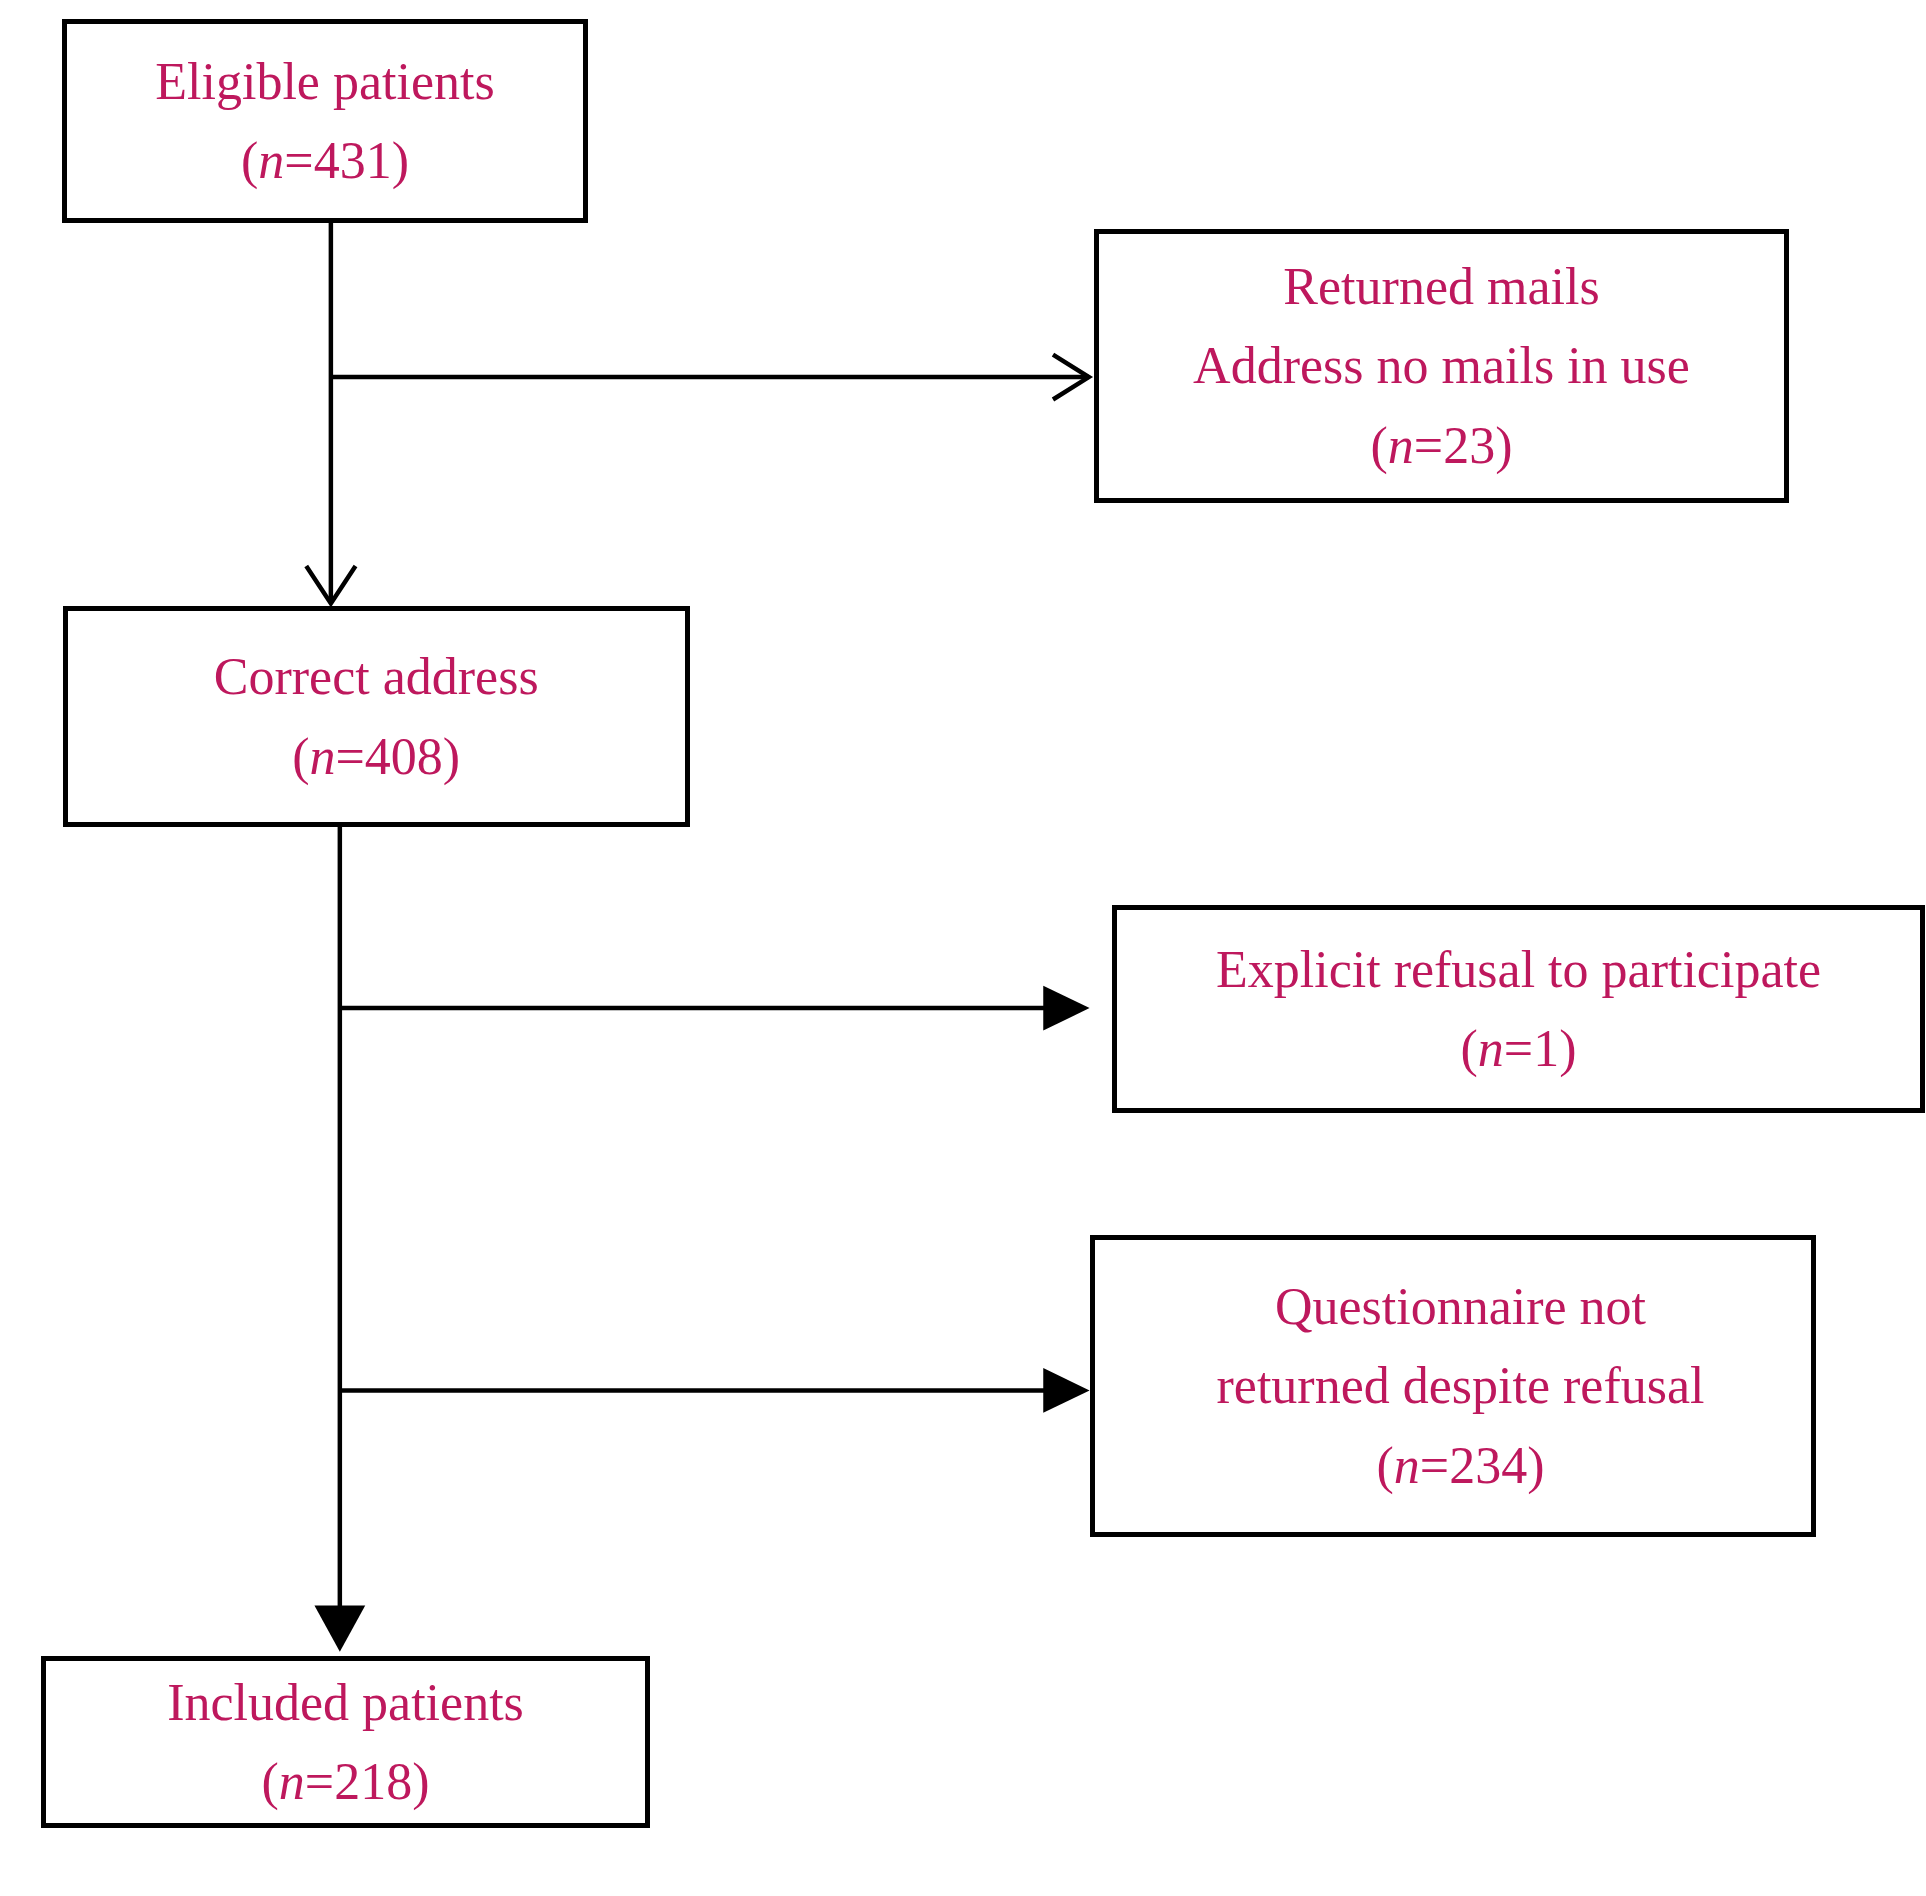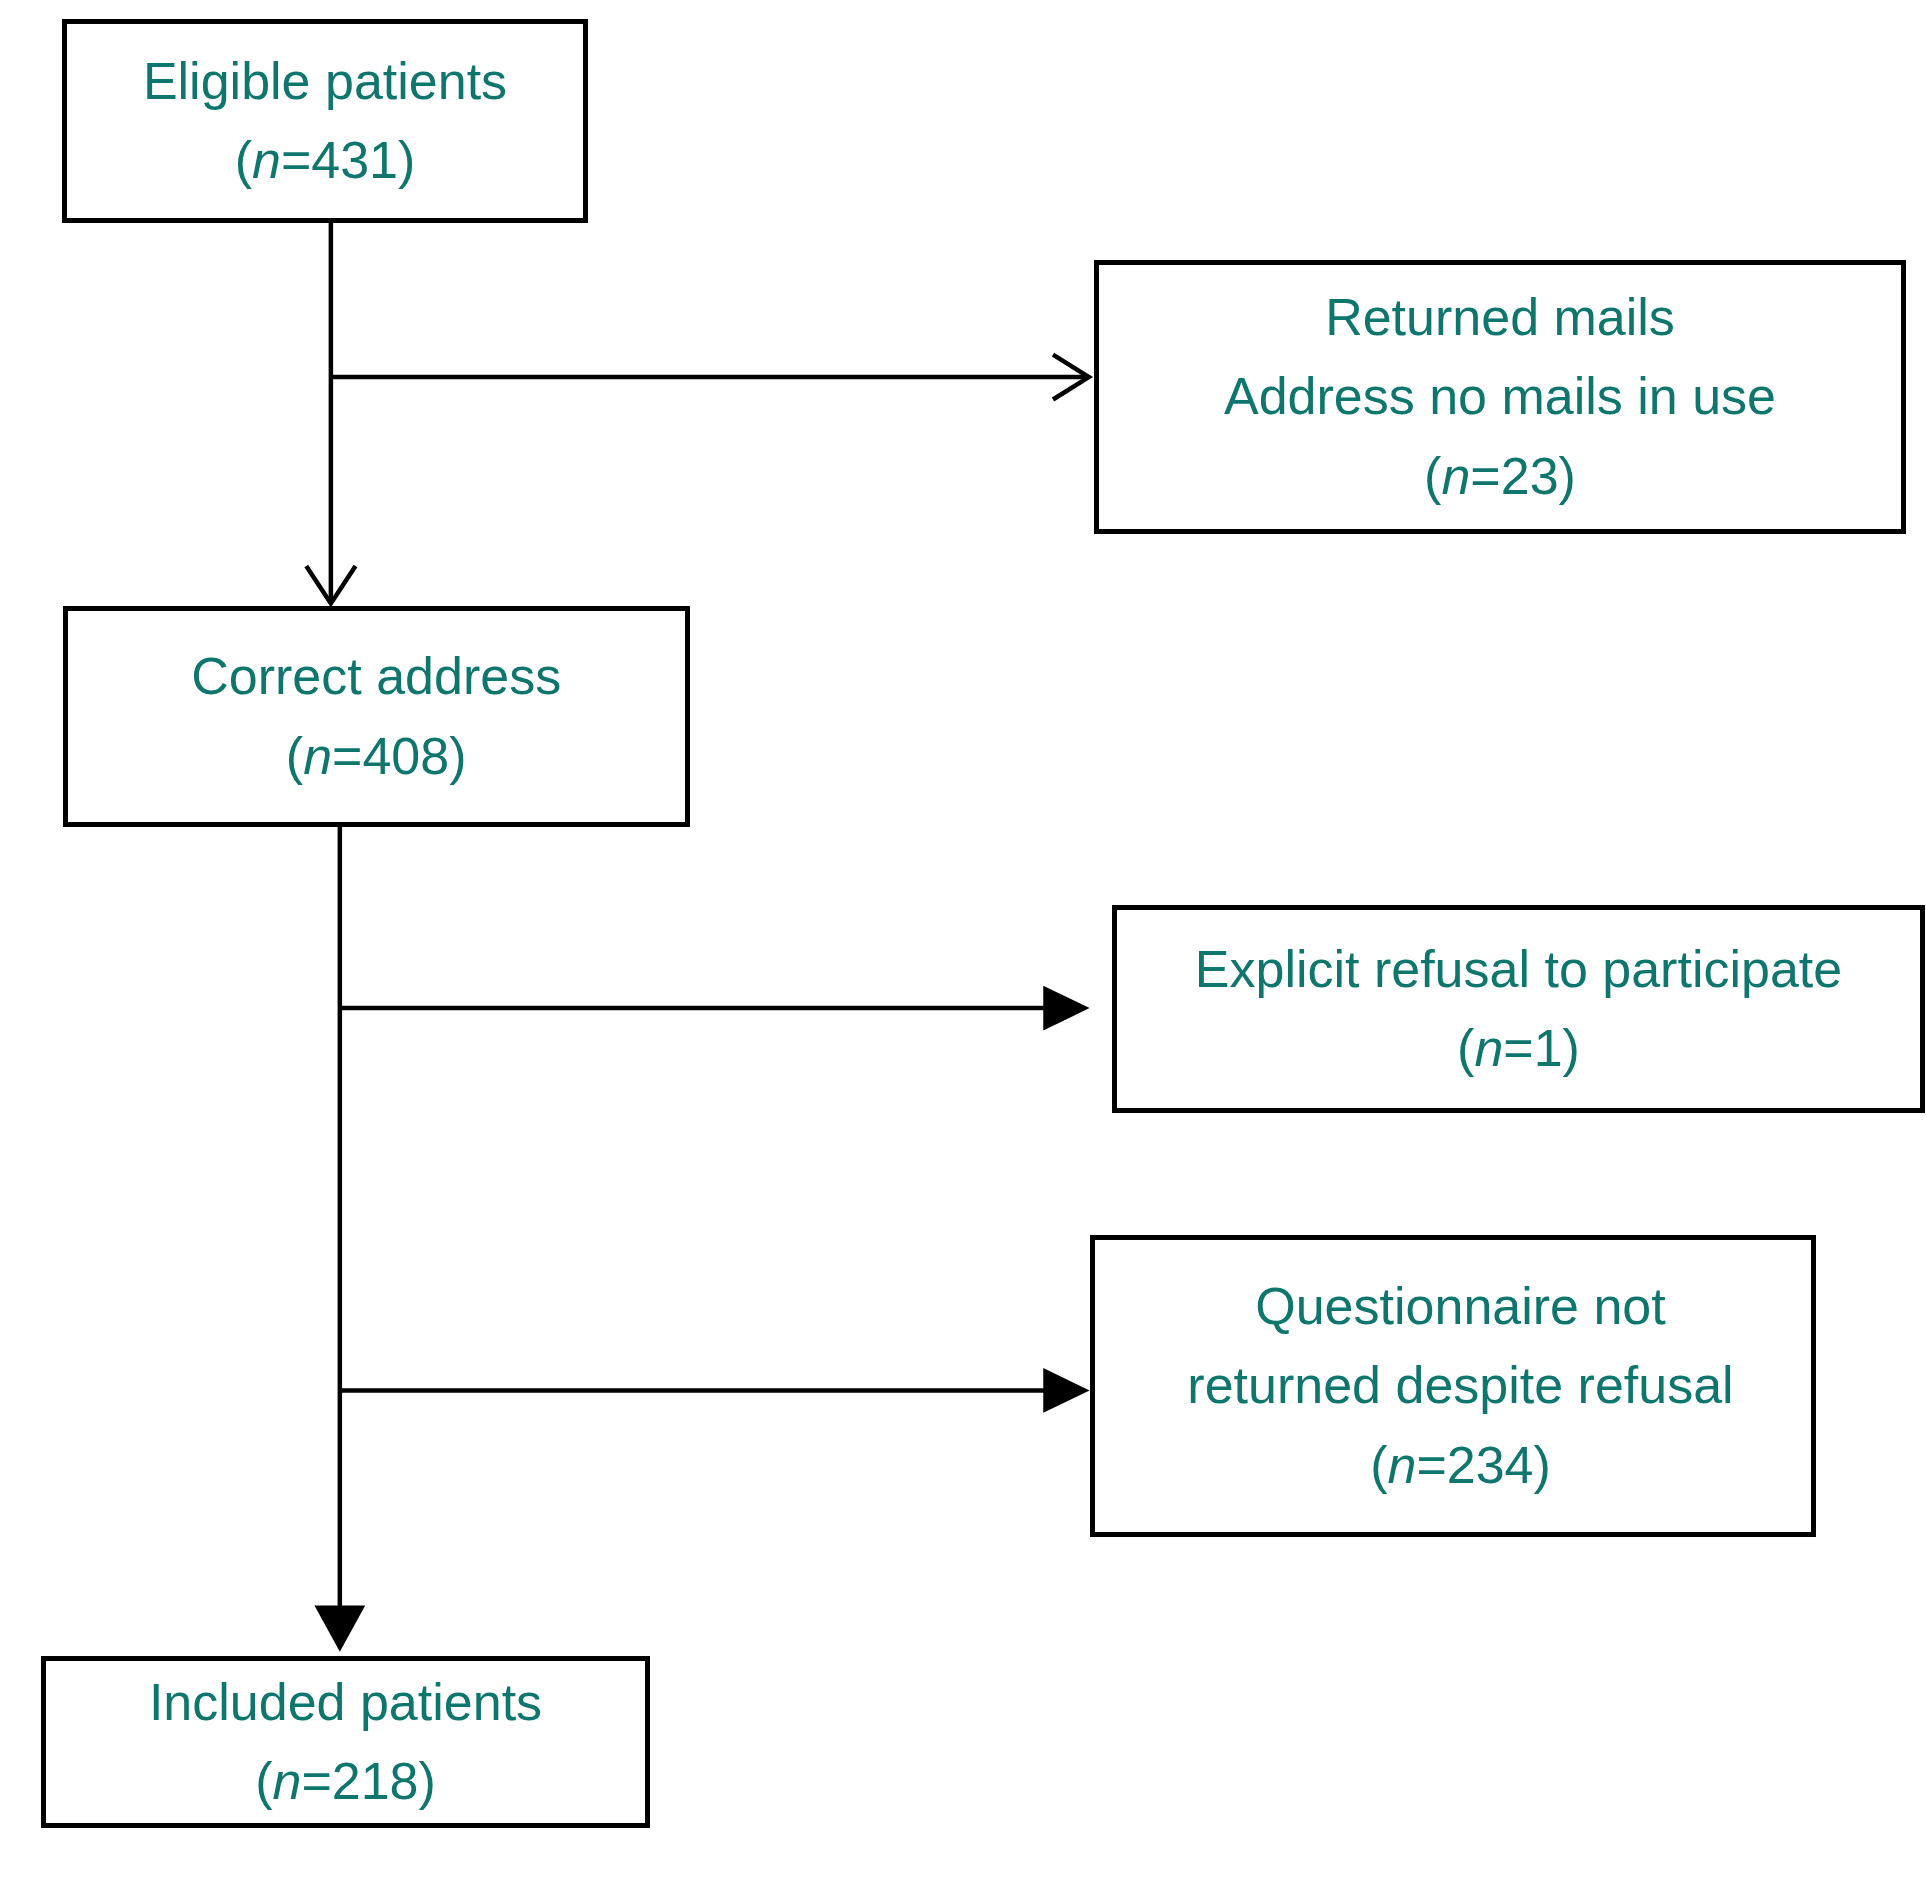--- a/index.html
+++ b/index.html
@@ -5,22 +5,22 @@
   html, body {
     margin: 0;
     padding: 0;
     background: #ffffff;
   }
   .canvas {
     position: relative;
     width: 1926px;
     height: 1896px;
     background: #ffffff;
-    font-family: Liberation Sans, sans-serif;
-    color: #0f766e;
+    font-family: Liberation Serif, serif;
+    color: #be185d;
   }
   .connector-layer {
     position: absolute;
     left: 0;
     top: 0;
     width: 1926px;
     height: 1896px;
   }
   .node {
     position: absolute;
@@ -33,21 +33,21 @@
     justify-content: center;
     text-align: center;
     font-size: 52px;
     line-height: 1.52;
   }
   .node .count-var {
     font-style: italic;
   }
   
   .node-eligible      { left:   62px; top:   18.7px; width:  526px; height: 204px; }
-  .node-returned      { left: 1094px; top:  260px; width:  812px; height: 274px; }
+  .node-returned      { left: 1094px; top:  229px; width:  695px; height: 274px; }
   .node-correct       { left:   18.7px; top:  606px; width:  627px; height: 221px; margin-left: 44px; }
   .node-refusal       { left: 1092px; top: 905px; width: 813px; height: 208px; margin-left: 20px; }
   .node-questionnaire { left: 1090px; top: 1235px; width:  726px; height: 302px; padding-left: 15px; }
   .node-included      { left:   41px; top: 1656px; width:  609px; height: 172px; }
 </style>
 </head>
 <body>
 
 <div class="canvas">
 

